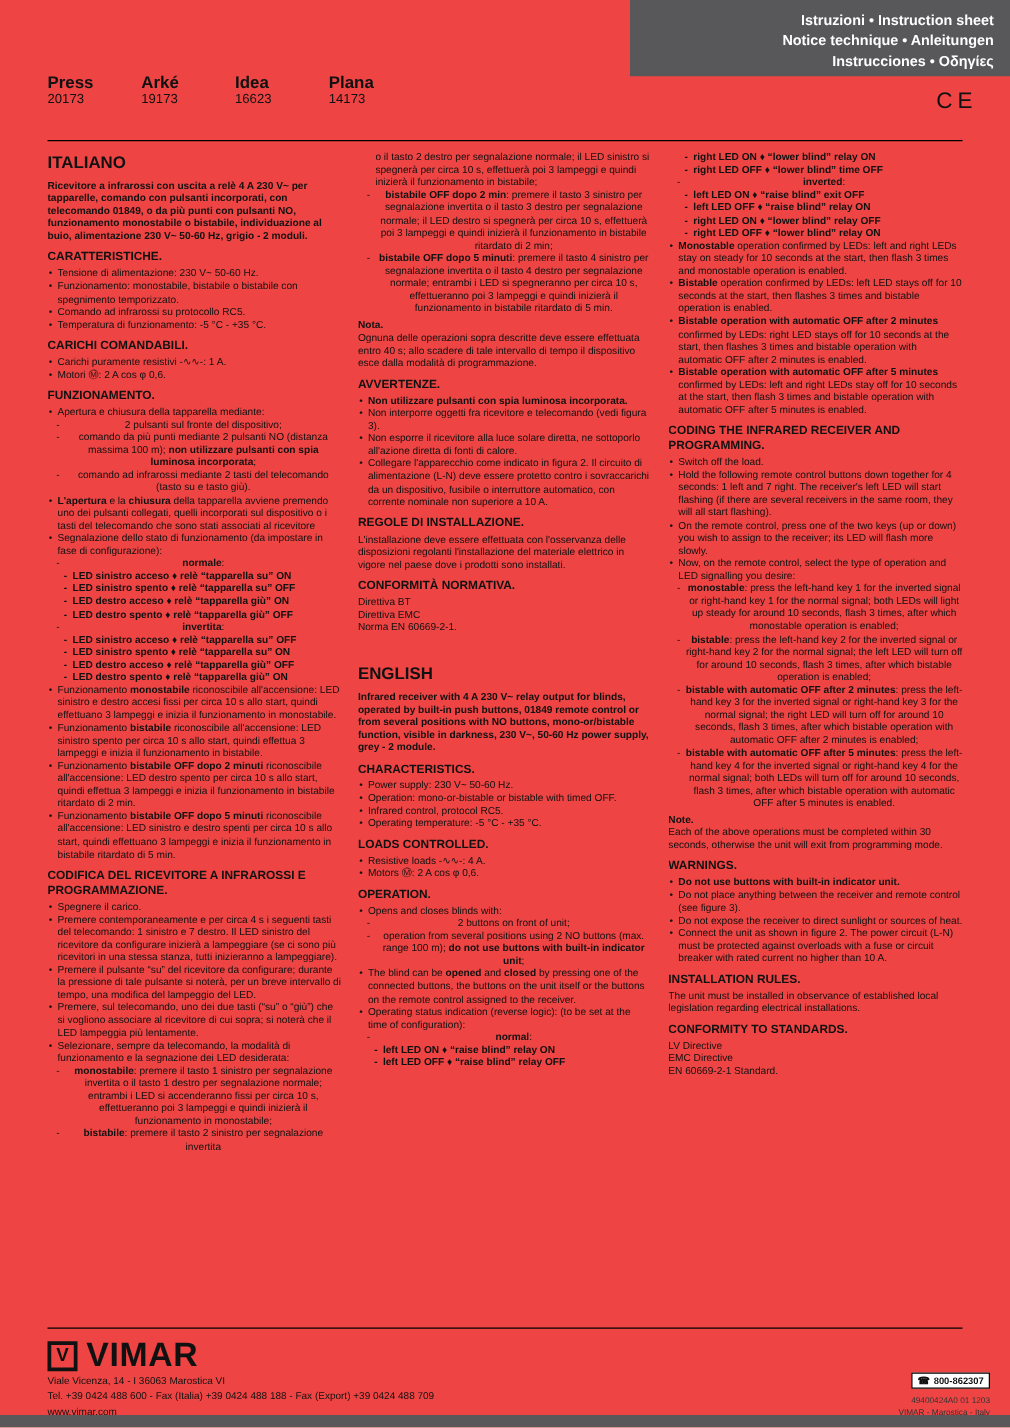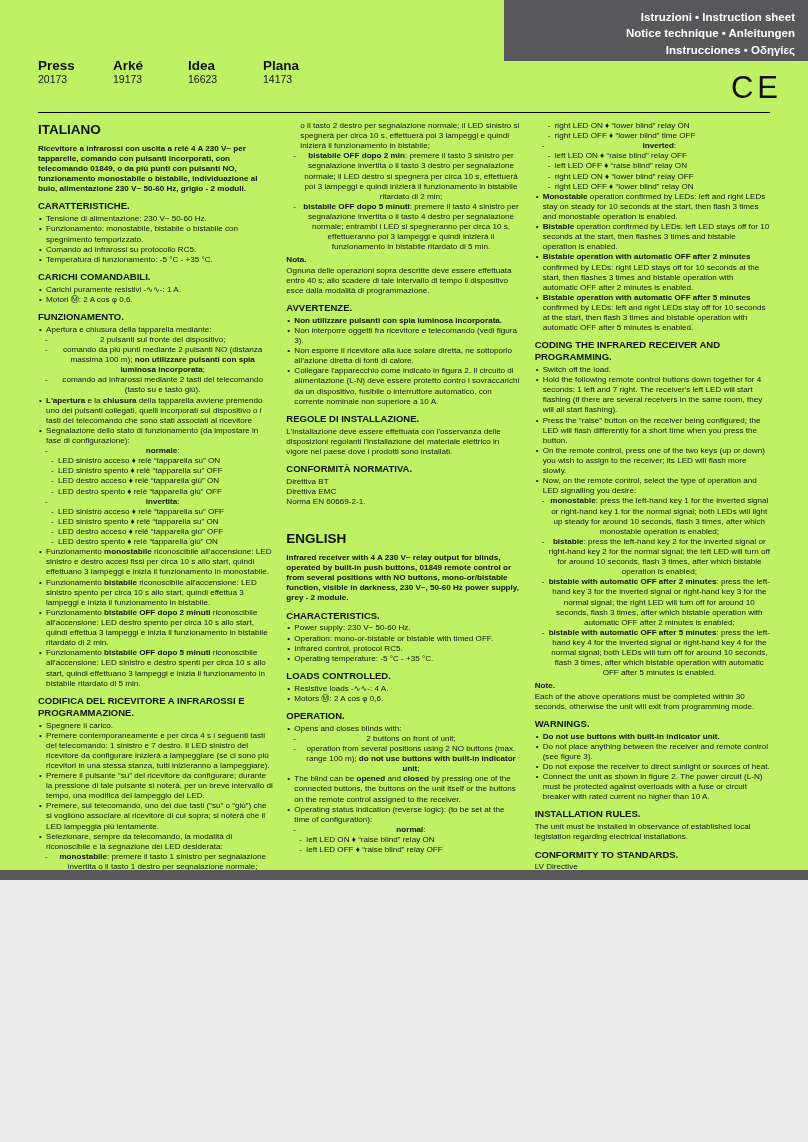--- a/index.html
+++ b/index.html
@@ -1,30 +1,30 @@
 <!DOCTYPE html>
 <html><head>
 <meta charset="utf-8">
 <style>
   * { margin:0; padding:0; box-sizing:border-box; }
   html,body { background:#e9e9e9; }
   body { font-family:"Liberation Sans", sans-serif; color:#111; }
-  .page { position:relative; width:808px; height:880px; background:#bef264; margin:0 auto; overflow:hidden; }
+  .page { position:relative; width:808px; height:1142px; background:#ef4444; margin:0 auto; overflow:hidden; }
 
   
   .topbar { position:absolute; top:0; right:0; width:304px; height:61px;
             background:#58585a; color:#fff; text-align:right;
             padding:9px 13px 0 0; font-size:11.5px; font-weight:bold; line-height:1.42; }
 
   
   .products { position:absolute; top:58px; left:38px; display:flex; }
   .product { width:75px; }
   .product .pname { font-weight:bold; font-size:13.5px; }
   .product .pcode { font-size:10.5px; }
-  .ce { position:absolute; top:70px; right:26px; font-size:31px; letter-spacing:4px; font-weight:400; }
+  .ce { position:absolute; top:70px; right:26px; font-size:18px; letter-spacing:4px; font-weight:400; }
 
   .rule { position:absolute; left:38px; right:38px; border-top:1.2px solid #000; }
   .top-rule { top:112px; }
   .footer-rule { top:1062px; border-top:1.6px solid #000; }
 
   
   .cols { position:absolute; top:121px; left:38px; width:732px; height:938px;
           display:flex; gap:13px; overflow:hidden; }
   .col { flex:1 1 0; font-size:8.1px; line-height:1.25; overflow:hidden; }
 
@@ -32,21 +32,21 @@
   .h1 { font-size:13.5px; font-weight:bold; margin:1px 0 5px; }
   .gap { margin-top:24px; }
   .intro { font-weight:bold; margin-bottom:5px; }
   .h2 { font-size:9.5px; font-weight:bold; margin:6px 0 2px; }
   .noteh { font-weight:bold; margin-top:3px; }
   .p { margin:0; }
   .li  { position:relative; padding-left:8px; }
   .li::before  { content:"•"; position:absolute; left:1px; }
   .li2 { position:relative; padding-left:14px;text-align:center; }
   .li2::before { content:"-"; position:absolute; left:7px; }
-  .li3 { position:relative; padding-left:20px; }
+  .li3 { position:relative; padding-left:20px;font-weight:bold; }
   .li3::before { content:"-"; position:absolute; left:13px; }
   .cont { padding-left:14px; }
 
   
   .logo-row { position:absolute; top:1069px; left:38px; display:flex; align-items:center; gap:7px; }
   .logo-box { width:24px; height:24px; border:3px solid #111; display:flex;
               align-items:center; justify-content:center; font-weight:bold; font-size:15px; }
   .logo-text { font-size:27px; font-weight:bold; letter-spacing:0.5px; }
   .addr { position:absolute; top:1099px; left:38px; font-size:8px; line-height:1.45; }
   .addr .web { margin-top:2px; }
@@ -123,21 +123,21 @@
         <div class="blk li3">LED destro spento ♦ relè “tapparella giù” ON</div>
         <div class="blk li">Funzionamento <b>monostabile</b> riconoscibile all'accensione: LED sinistro e destro accesi fissi per circa 10 s allo start, quindi effettuano 3 lampeggi e inizia il funzionamento in monostabile.</div>
         <div class="blk li">Funzionamento <b>bistabile</b> riconoscibile all'accensione: LED sinistro spento per circa 10 s allo start, quindi effettua 3 lampeggi e inizia il funzionamento in bistabile.</div>
         <div class="blk li">Funzionamento <b>bistabile OFF dopo 2 minuti</b> riconoscibile all'accensione: LED destro spento per circa 10 s allo start, quindi effettua 3 lampeggi e inizia il funzionamento in bistabile ritardato di 2 min.</div>
         <div class="blk li">Funzionamento <b>bistabile OFF dopo 5 minuti</b> riconoscibile all'accensione: LED sinistro e destro spenti per circa 10 s allo start, quindi effettuano 3 lampeggi e inizia il funzionamento in bistabile ritardato di 5 min.</div>
         <div class="blk h2">CODIFICA DEL RICEVITORE A INFRAROSSI E PROGRAMMAZIONE.</div>
         <div class="blk li">Spegnere il carico.</div>
         <div class="blk li">Premere contemporaneamente e per circa 4 s i seguenti tasti del telecomando: 1 sinistro e 7 destro. Il LED sinistro del ricevitore da configurare inizierà a lampeggiare (se ci sono più ricevitori in una stessa stanza, tutti inizieranno a lampeggiare).</div>
         <div class="blk li">Premere il pulsante “su” del ricevitore da configurare; durante la pressione di tale pulsante si noterà, per un breve intervallo di tempo, una modifica del lampeggio del LED.</div>
         <div class="blk li">Premere, sul telecomando, uno dei due tasti (“su” o “giù”) che si vogliono associare al ricevitore di cui sopra; si noterà che il LED lampeggia più lentamente.</div>
-        <div class="blk li">Selezionare, sempre da telecomando, la modalità di riconoscibile e la segnazione dei LED desiderata:</div>
+        <div class="blk li">Selezionare, sempre da telecomando, la modalità di funzionamento e la segnazione dei LED desiderata:</div>
         <div class="blk li2"><b>monostabile</b>: premere il tasto 1 sinistro per segnalazione invertita o il tasto 1 destro per segnalazione normale; entrambi i LED si accenderanno fissi per circa 10 s, effettueranno poi 3 lampeggi e quindi inizierà il funzionamento in monostabile;</div>
         <div class="blk li2"><b>bistabile</b>: premere il tasto 2 sinistro per segnalazione invertita</div>
       </div>
     <div class="col">
         <div class="blk cont">o il tasto 2 destro per segnalazione normale; il LED sinistro si spegnerà per circa 10 s, effettuerà poi 3 lampeggi e quindi inizierà il funzionamento in bistabile;</div>
         <div class="blk li2"><b>bistabile OFF dopo 2 min</b>: premere il tasto 3 sinistro per segnalazione invertita o il tasto 3 destro per segnalazione normale; il LED destro si spegnerà per circa 10 s, effettuerà poi 3 lampeggi e quindi inizierà il funzionamento in bistabile ritardato di 2 min;</div>
         <div class="blk li2"><b>bistabile OFF dopo 5 minuti</b>: premere il tasto 4 sinistro per segnalazione invertita o il tasto 4 destro per segnalazione normale; entrambi i LED si spegneranno per circa 10 s, effettueranno poi 3 lampeggi e quindi inizierà il funzionamento in bistabile ritardato di 5 min.</div>
         <div class="blk noteh">Nota.</div>
         <div class="blk p">Ognuna delle operazioni sopra descritte deve essere effettuata entro 40 s; allo scadere di tale intervallo di tempo il dispositivo esce dalla modalità di programmazione.</div>
         <div class="blk h2">AVVERTENZE.</div>
@@ -168,32 +168,31 @@
         <div class="blk li">The blind can be <b>opened</b> and <b>closed</b> by pressing one of the connected buttons, the buttons on the unit itself or the buttons on the remote control assigned to the receiver.</div>
         <div class="blk li">Operating status indication (reverse logic): (to be set at the time of configuration):</div>
         <div class="blk li2"><b>normal</b>:</div>
         <div class="blk li3">left LED ON ♦ “raise blind” relay ON</div>
         <div class="blk li3">left LED OFF ♦ “raise blind” relay OFF</div>
       </div>
     <div class="col">
         <div class="blk li3">right LED ON ♦ “lower blind” relay ON</div>
         <div class="blk li3">right LED OFF ♦ “lower blind” time OFF</div>
         <div class="blk li2"><b>inverted</b>:</div>
-        <div class="blk li3">left LED ON ♦ “raise blind” relay OFF</div>
+        <div class="blk li3">left LED ON ♦ “raise blind” exit OFF</div>
         <div class="blk li3">left LED OFF ♦ “raise blind” relay ON</div>
         <div class="blk li3">right LED ON ♦ “lower blind” relay OFF</div>
         <div class="blk li3">right LED OFF ♦ “lower blind” relay ON</div>
         <div class="blk li"><b>Monostable</b> operation confirmed by LEDs: left and right LEDs stay on steady for 10 seconds at the start, then flash 3 times and monostable operation is enabled.</div>
         <div class="blk li"><b>Bistable</b> operation confirmed by LEDs: left LED stays off for 10 seconds at the start, then flashes 3 times and bistable operation is enabled.</div>
         <div class="blk li"><b>Bistable operation with automatic OFF after 2 minutes</b> confirmed by LEDs: right LED stays off for 10 seconds at the start, then flashes 3 times and bistable operation with automatic OFF after 2 minutes is enabled.</div>
         <div class="blk li"><b>Bistable operation with automatic OFF after 5 minutes</b> confirmed by LEDs: left and right LEDs stay off for 10 seconds at the start, then flash 3 times and bistable operation with automatic OFF after 5 minutes is enabled.</div>
         <div class="blk h2">CODING THE INFRARED RECEIVER AND PROGRAMMING.</div>
         <div class="blk li">Switch off the load.</div>
         <div class="blk li">Hold the following remote control buttons down together for 4 seconds: 1 left and 7 right. The receiver's left LED will start flashing (if there are several receivers in the same room, they will all start flashing).</div>
-        <div class="blk li">Press the “raise” button on the receiver being configured; the LED will flash differently for a short time when you press the button.</div>
         <div class="blk li">On the remote control, press one of the two keys (up or down) you wish to assign to the receiver; its LED will flash more slowly.</div>
         <div class="blk li">Now, on the remote control, select the type of operation and LED signalling you desire:</div>
         <div class="blk li2"><b>monostable</b>: press the left-hand key 1 for the inverted signal or right-hand key 1 for the normal signal; both LEDs will light up steady for around 10 seconds, flash 3 times, after which monostable operation is enabled;</div>
         <div class="blk li2"><b>bistable</b>: press the left-hand key 2 for the inverted signal or right-hand key 2 for the normal signal; the left LED will turn off for around 10 seconds, flash 3 times, after which bistable operation is enabled;</div>
         <div class="blk li2"><b>bistable with automatic OFF after 2 minutes</b>: press the left-hand key 3 for the inverted signal or right-hand key 3 for the normal signal; the right LED will turn off for around 10 seconds, flash 3 times, after which bistable operation with automatic OFF after 2 minutes is enabled;</div>
         <div class="blk li2"><b>bistable with automatic OFF after 5 minutes</b>: press the left-hand key 4 for the inverted signal or right-hand key 4 for the normal signal; both LEDs will turn off for around 10 seconds, flash 3 times, after which bistable operation with automatic OFF after 5 minutes is enabled.</div>
         <div class="blk noteh">Note.</div>
         <div class="blk p">Each of the above operations must be completed within 30 seconds, otherwise the unit will exit from programming mode.</div>
         <div class="blk h2">WARNINGS.</div>
         <div class="blk li"><b>Do not use buttons with built-in indicator unit.</b></div>

